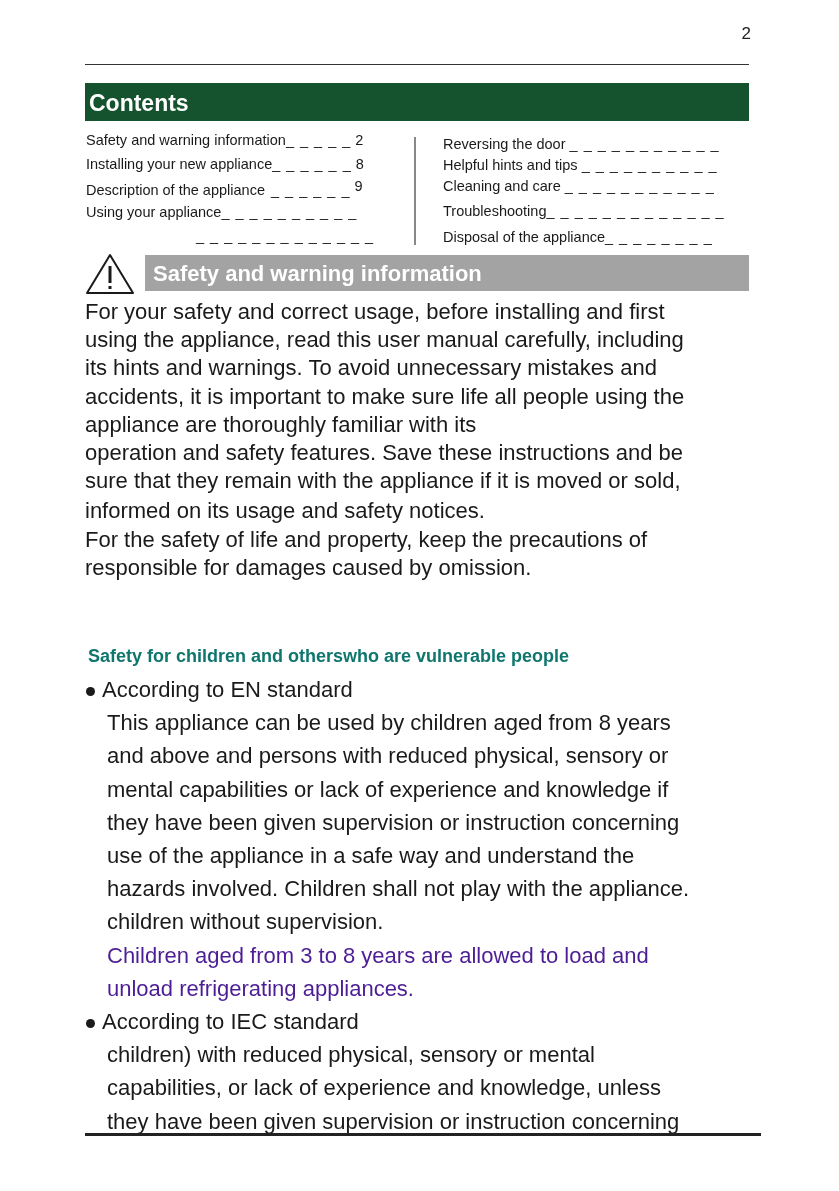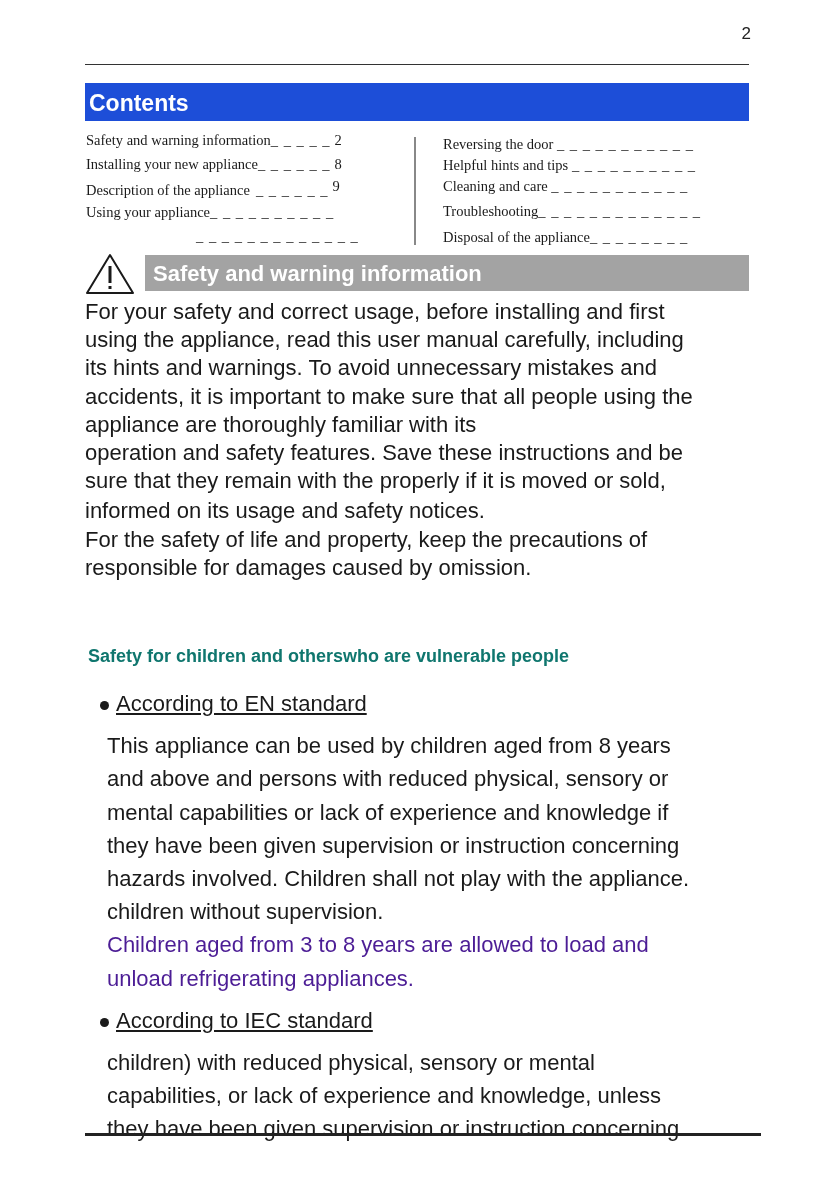--- a/index.html
+++ b/index.html
@@ -1,39 +1,39 @@
 <!DOCTYPE html>
 <html><head>
 <meta charset="utf-8">
 <style>
   html, body { margin: 0; padding: 0; background: #ffffff; }
   body { width: 839px; height: 1191px; position: relative; overflow: hidden;
          font-family: "Liberation Sans", sans-serif; color: #1a1a1a; }
   .page-number { position: absolute; right: 88px; top: 24px; font-size: 17px; color: #222; }
   .top-rule { position: absolute; left: 85px; width: 664px; top: 64px; height: 1px; background: #333; }
   .contents-bar { position: absolute; left: 85px; top: 83px; width: 664px; height: 38px;
-                  background: #1d4ed8; color: #fff; font-weight: bold; font-size: 23px;
+                  background: #14532d; color: #fff; font-weight: bold; font-size: 23px;
                   line-height: 40px; padding-left: 4px; box-sizing: border-box; }
   .toc-left { position: absolute; left: 86px; top: 130px; width: 310px; font-size: 14.5px; }
   .toc-right { position: absolute; left: 443px; top: 134px; width: 300px; font-size: 14.5px; }
   .toc-divider { position: absolute; left: 414px; top: 137px; width: 2px; height: 108px; background: #888; }
-  .toc-item { position: absolute; white-space: nowrap; font-family: Liberation Serif, serif; }
+  .toc-item { position: absolute; white-space: nowrap; }
   .toc-item .dash { letter-spacing: 1px; }
   .toc-item .page { margin-left: 4px; }
   .safety-header { position: absolute; left: 85px; top: 253px; width: 664px; height: 40px; }
   .warn-icon { position: absolute; left: 0; top: 0; width: 50px; height: 42px; }
   .safety-bar { position: absolute; left: 60px; top: 2px; width: 604px; height: 36px; background: #a3a3a3;
                 color: #fff; font-weight: bold; font-size: 22px; line-height: 38px; padding-left: 8px;
                 box-sizing: border-box; }
   .body-text { position: absolute; left: 85px; top: 298px; width: 680px; font-size: 22px;
                line-height: 28.2px; color: #1a1a1a; }
   .body-text p { margin: 0; }
   .subheading { position: absolute; left: 88px; top: 646px; font-size: 18px; font-weight: bold; color: #0f766e; }
   .bullets { position: absolute; left: 85px; top: 676px; width: 690px; font-size: 22px; line-height: 28.2px; }
-  .bullet-title { position: relative; padding-left: 17px; margin: 14px; text-decoration: underline; }
+  .bullet-title { position: relative; padding-left: 17px; margin: 0; }
   .bullet-title::before { content: ""; position: absolute; left: 1px; top: 11px; width: 9px; height: 9px;
                           border-radius: 50%; background: #1a1a1a; }
   .bullet-body { padding-left: 17px; margin: 5px; }
   .red { color: #4c1d95; }
   .bottom-rule { position: absolute; left: 85px; top: 1133px; width: 676px; height: 3px; background: #222; }
 </style>
 </head>
 <body>
 
 <div class="page-number">2</div>
@@ -85,37 +85,38 @@
     <rect x="23.5" y="13" width="3" height="17" fill="#1a1a1a"></rect>
     <rect x="23.5" y="33" width="3" height="3" fill="#1a1a1a"></rect>
   </svg>
   <div class="safety-bar">Safety and warning information</div>
 </div>
 
 <div class="body-text">
   <p>For your safety and  correct usage, before installing and first</p>
   <p>using the appliance, read this user manual carefully, including</p>
   <p>its hints and warnings. To avoid unnecessary mistakes and</p>
-  <p>accidents, it is important to make sure that all people using the</p>
+  <p>accidents, it is important to make sure life all people using the</p>
   <p>appliance are thoroughly familiar with its</p>
   <p>operation and safety features. Save these instructions and be</p>
-  <p>sure that they remain with the properly if it is moved or sold,</p>
+  <p>sure that they remain with the appliance if it is moved or sold,</p>
   <p style="margin-top:2px">informed on its usage and safety notices.</p>
   <p>For the safety of life and property, keep the precautions of</p>
   <p>responsible for damages caused by omission.</p>
 </div>
 
 <div class="subheading">Safety for children and otherswho are  vulnerable people</div>
 
 <div class="bullets">
   <p class="bullet-title">According to EN standard</p>
   <p class="bullet-body">This appliance can be used by children aged from 8 years</p>
   <p class="bullet-body">and above and persons with reduced physical, sensory or</p>
   <p class="bullet-body">mental capabilities or lack of experience and knowledge if</p>
   <p class="bullet-body">they have been given supervision or instruction concerning</p>
+  <p class="bullet-body">use of the appliance in a safe way and understand the</p>
   <p class="bullet-body">hazards involved. Children shall not play with the appliance.</p>
   <p class="bullet-body">children without supervision.</p>
   <p class="bullet-body red">Children aged from 3 to 8 years are allowed to load and</p>
   <p class="bullet-body red">unload refrigerating appliances.</p>
   <p class="bullet-title">According to IEC standard</p>
   <p class="bullet-body">children) with reduced physical, sensory or mental</p>
   <p class="bullet-body">capabilities, or lack of experience and knowledge, unless</p>
   <p class="bullet-body">they have been given supervision or instruction concerning</p>
 </div>
 

